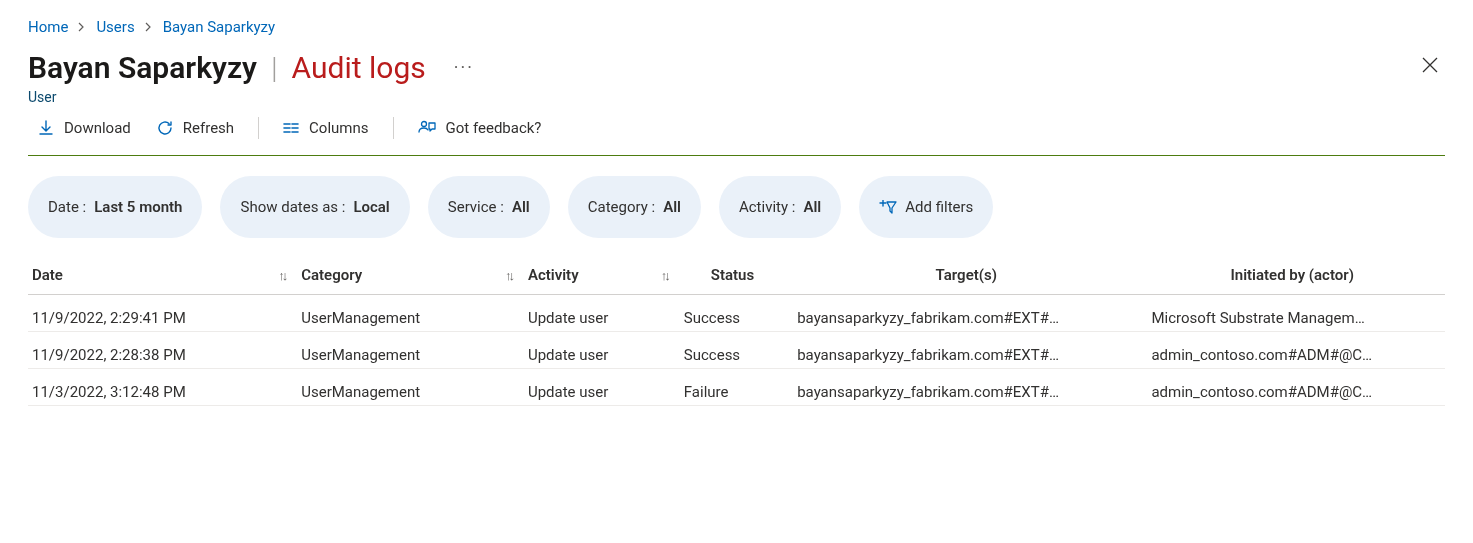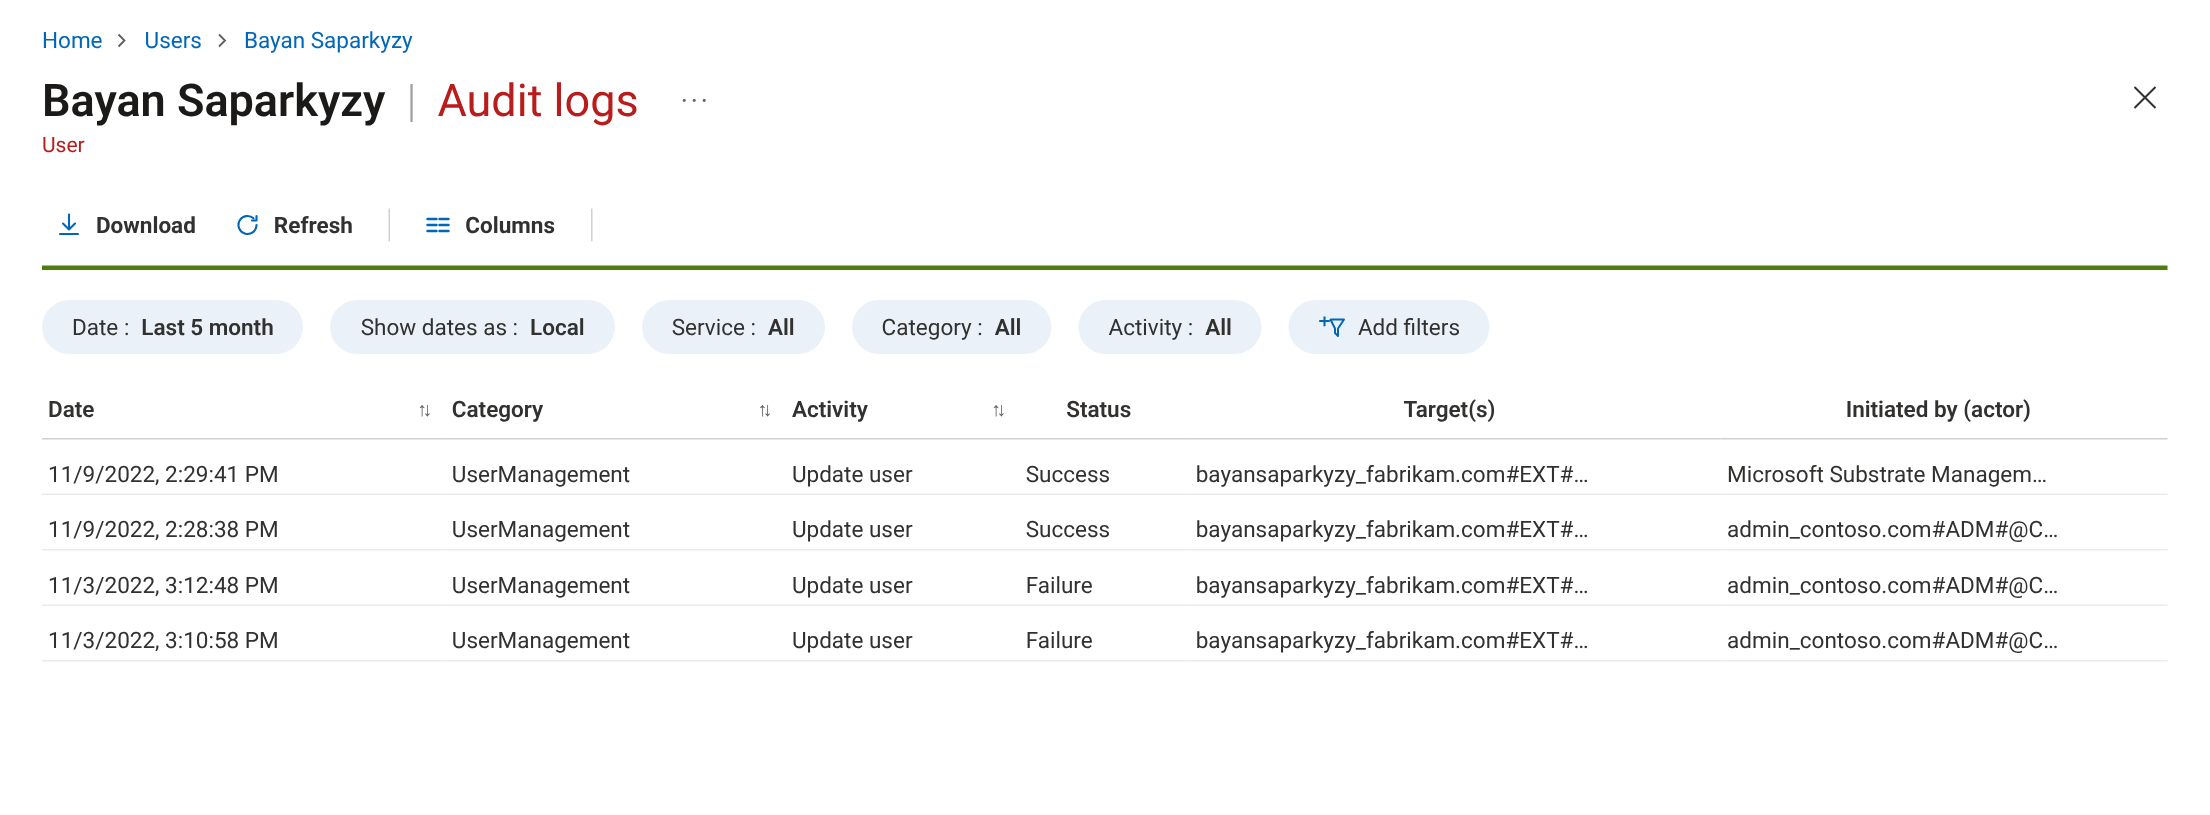--- a/index.html
+++ b/index.html
@@ -25,35 +25,34 @@
       align-items: flex-start;
       justify-content: space-between;
       margin-bottom: 2px;
     }
     .title-block { display: flex; flex-direction: column; }
     .title-line { display: flex; align-items: center; gap: 14px; }
     .title-main { font-size: 30px; font-weight: 600; color: #1b1a19; }
     .title-sep { font-size: 30px; color: #a19f9d; font-weight: 300; }
     .title-sub { font-size: 30px; font-weight: 400; color: #b91c1c; }
     .title-more { color: #605e5c; margin-left: 14px; cursor: pointer; letter-spacing: 2px; font-size: 18px; }
-    .subtitle { font-size: 14px; color: #b91c1c; margin-top: 4px; }
+    .subtitle { font-size: 14px; color: #0c4a6e; margin-top: 4px; }
     .close-btn {
       cursor: pointer;
       padding: 6px;
       color: #323130;
     }
     .close-btn svg { display: block; }
     .toolbar {
       display: flex;
       align-items: center;
       gap: 6px;
-      margin-top: 30px;
+      margin-top: 8px;
       padding-bottom: 12px;
-      border-bottom: 3px solid #4d7c0f;
-      font-weight: bold;
+      border-bottom: 1px solid #4d7c0f;
     }
     .tb-item {
       display: inline-flex;
       align-items: center;
       gap: 10px;
       padding: 6px 10px;
       cursor: pointer;
       color: #323130;
       font-size: 15px;
     }
@@ -65,21 +64,21 @@
       align-items: center;
       gap: 18px;
       margin-top: 20px;
       margin-bottom: 18px;
       flex-wrap: wrap;
     }
     .pill {
       background: #eaf1f9;
       border: none;
       border-radius: 999px;
-      padding: 9px 20px;
+      padding: 22px 20px;
       font-size: 15px;
       color: #323130;
       cursor: pointer;
       display: inline-flex;
       align-items: center;
       gap: 8px;
       font-family: inherit;
     }
     .pill .fv { font-weight: 600; }
     .pill .icon-wrap { color: #0067b8; display: inline-flex; }
@@ -167,20 +166,30 @@
   <div class="tb-divider"></div>
   <div class="tb-item">
     <span class="icon-wrap">
         <svg width="16" height="16" viewBox="0 0 16 16">
           <path d="M1 4 H7 M1 8 H7 M1 12 H7 M9 4 H15 M9 8 H15 M9 12 H15" stroke="#0067b8" stroke-width="1.6" stroke-linecap="round"></path>
         </svg>
       </span>
     <span>Columns</span>
   </div>
   <div class="tb-divider"></div>
+  <div class="tb-item">
+    <span class="icon-wrap">
+        <svg width="18" height="16" viewBox="0 0 18 16">
+          <circle cx="6" cy="4" r="2.5" fill="none" stroke="#0067b8" stroke-width="1.3"></circle>
+          <path d="M1 12 Q1 8 6 8 Q9 8 10 10" fill="none" stroke="#0067b8" stroke-width="1.3" stroke-linecap="round"></path>
+          <path d="M11 3 H17 V9 H14 L12 11 V9 H11 Z" fill="none" stroke="#0067b8" stroke-width="1.3" stroke-linejoin="round"></path>
+        </svg>
+      </span>
+    <span>Got feedback?</span>
+  </div>
 </div>
 
 <div class="filters">
   <button class="pill">
     <span>Date : </span>
       <span class="fv">Last 5 month</span>
   </button>
   <button class="pill">
     <span>Show dates as : </span>
       <span class="fv">Local</span>
@@ -252,22 +261,14 @@
         <td>admin_contoso.com#ADM#@C…</td>
       </tr>
       <tr>
         <td>11/3/2022, 3:12:48 PM</td>
         <td>UserManagement</td>
         <td>Update user</td>
         <td>Failure</td>
         <td>bayansaparkyzy_fabrikam.com#EXT#…</td>
         <td>admin_contoso.com#ADM#@C…</td>
       </tr>
-      <tr>
-        <td>11/3/2022, 3:10:58 PM</td>
-        <td>UserManagement</td>
-        <td>Update user</td>
-        <td>Failure</td>
-        <td>bayansaparkyzy_fabrikam.com#EXT#…</td>
-        <td>admin_contoso.com#ADM#@C…</td>
-      </tr>
     </tbody>
 </table>
 
 </body></html>

